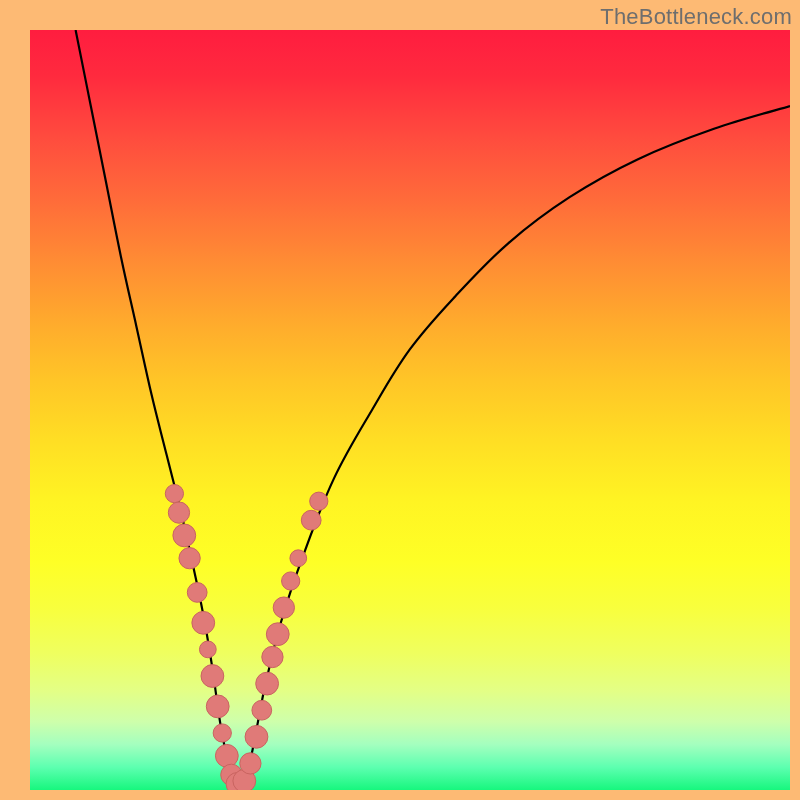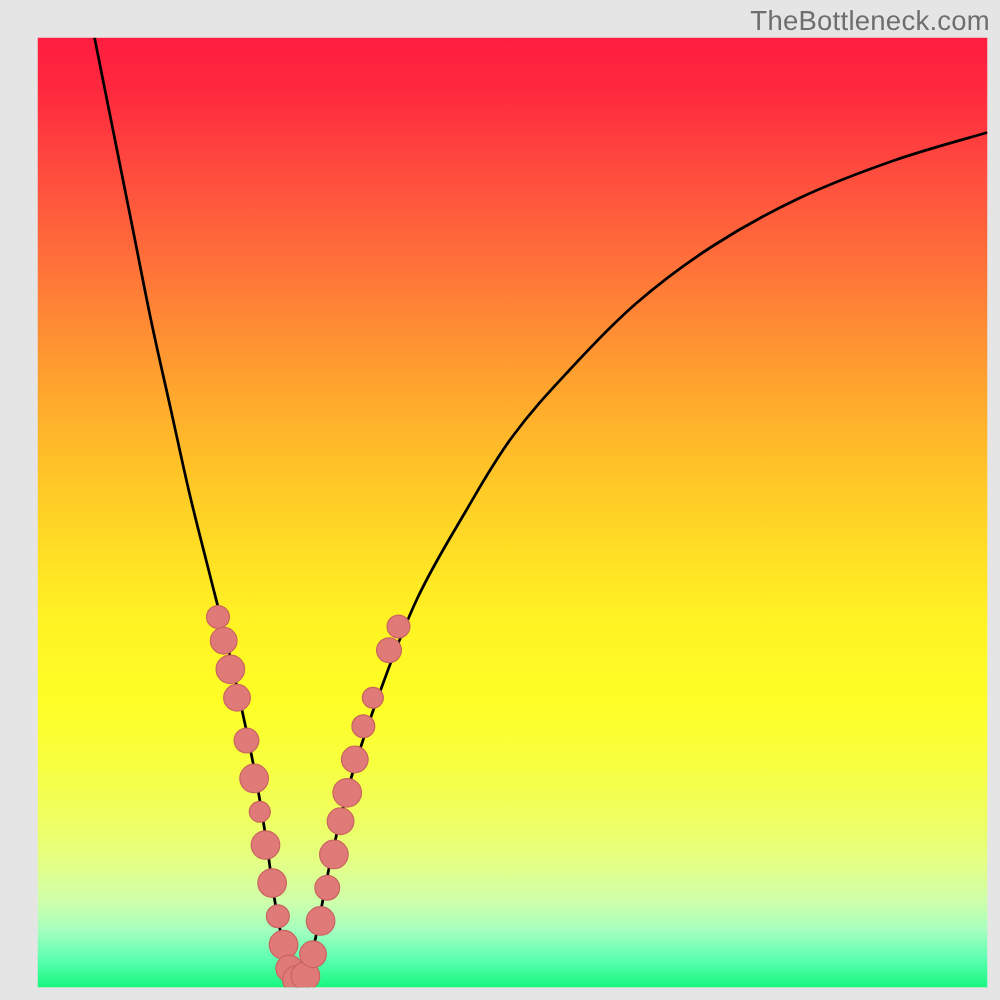--- a/index.html
+++ b/index.html
@@ -8,21 +8,21 @@
     width: 800px;
     height: 800px;
     background: #000;
     overflow: hidden;
     font-family: Arial, Helvetica, sans-serif;
   }
   .stage {
     position: relative;
     width: 800px;
     height: 800px;
-    background: #e5e5e5;
+    background: #fdba74;
   }
   .plot-area {
     position: absolute;
     left: 30px;
     top: 30px;
     width: 760px;
     height: 760px;
     overflow: hidden;
   }
   .gradient {

